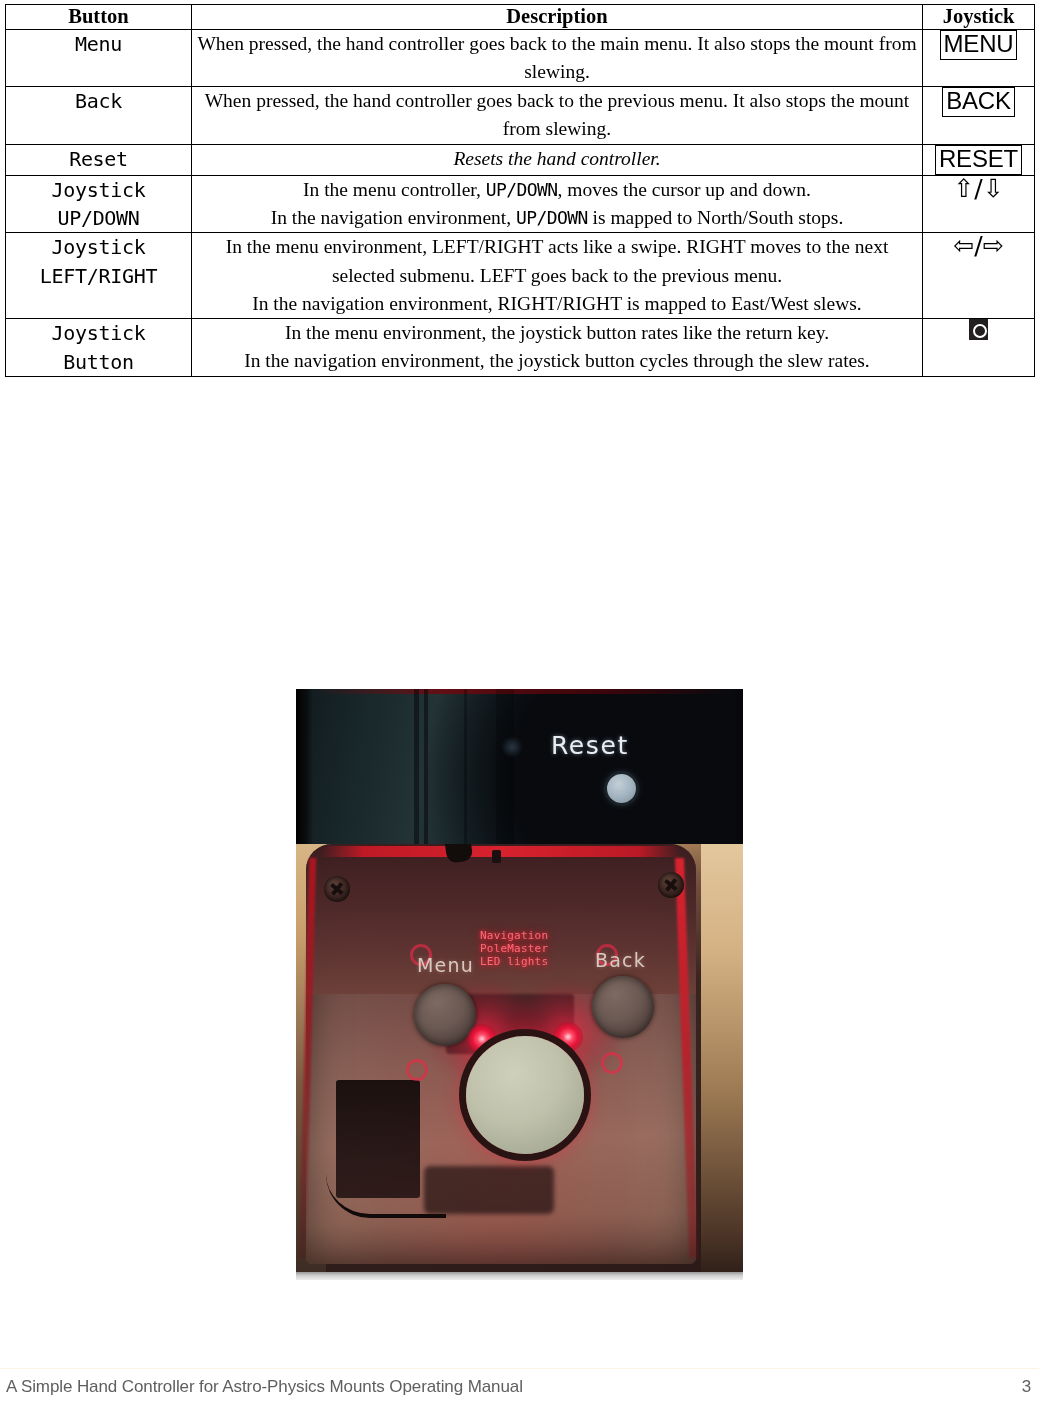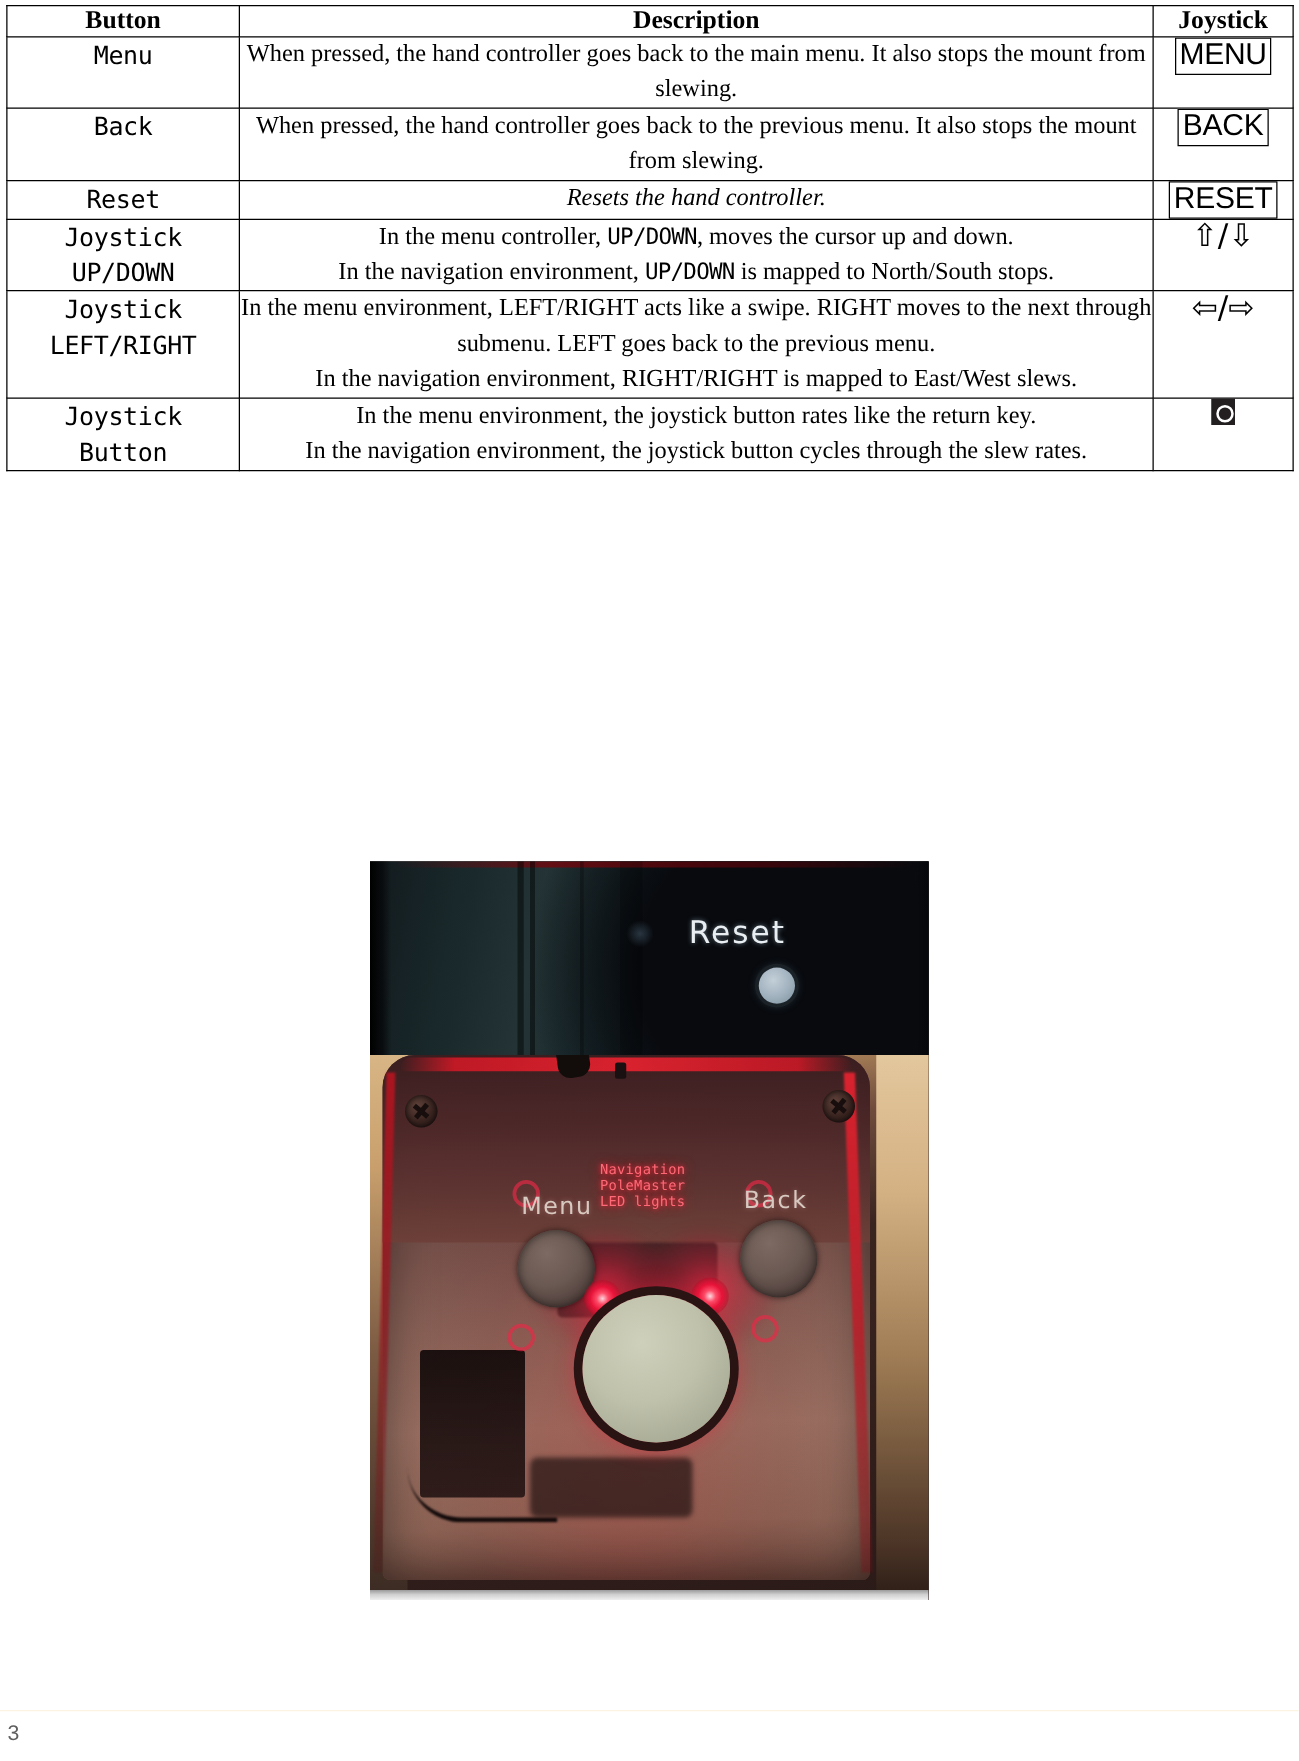--- a/index.html
+++ b/index.html
@@ -463,21 +463,21 @@
         </td>
         <td class="short-cell">
           <span class="arrows">⇧/⇩</span>
         </td>
       </tr>
 
       <tr>
         <td class="btn-cell">Joystick
 LEFT/RIGHT</td>
         <td class="desc-cell">
-          <div>In the menu environment, LEFT/RIGHT acts like a swipe. RIGHT moves to the next through submenu. LEFT goes back to the previous menu.</div>
+          <div>In the menu environment, LEFT/RIGHT acts like a swipe. RIGHT moves to the next selected submenu. LEFT goes back to the previous menu.</div>
           <div>In the navigation environment, RIGHT/RIGHT is mapped to East/West slews.</div>
         </td>
         <td class="short-cell">
           <span class="arrows">⇦/⇨</span>
         </td>
       </tr>
 
       <tr>
         <td class="btn-cell">Joystick
 Button</td>
@@ -552,14 +552,15 @@
     <div class="ring-small ring-b"></div>
 
     <div class="joystick"></div>
 
     <div class="photo-bottom-edge"></div>
   </div>
 </div>
 
 <div class="footer-rule"></div>
 <div class="footer">
+  <span>A Simple Hand Controller for Astro-Physics Mounts Operating Manual</span>
   <span>3</span>
 </div>
 
 </body></html>

